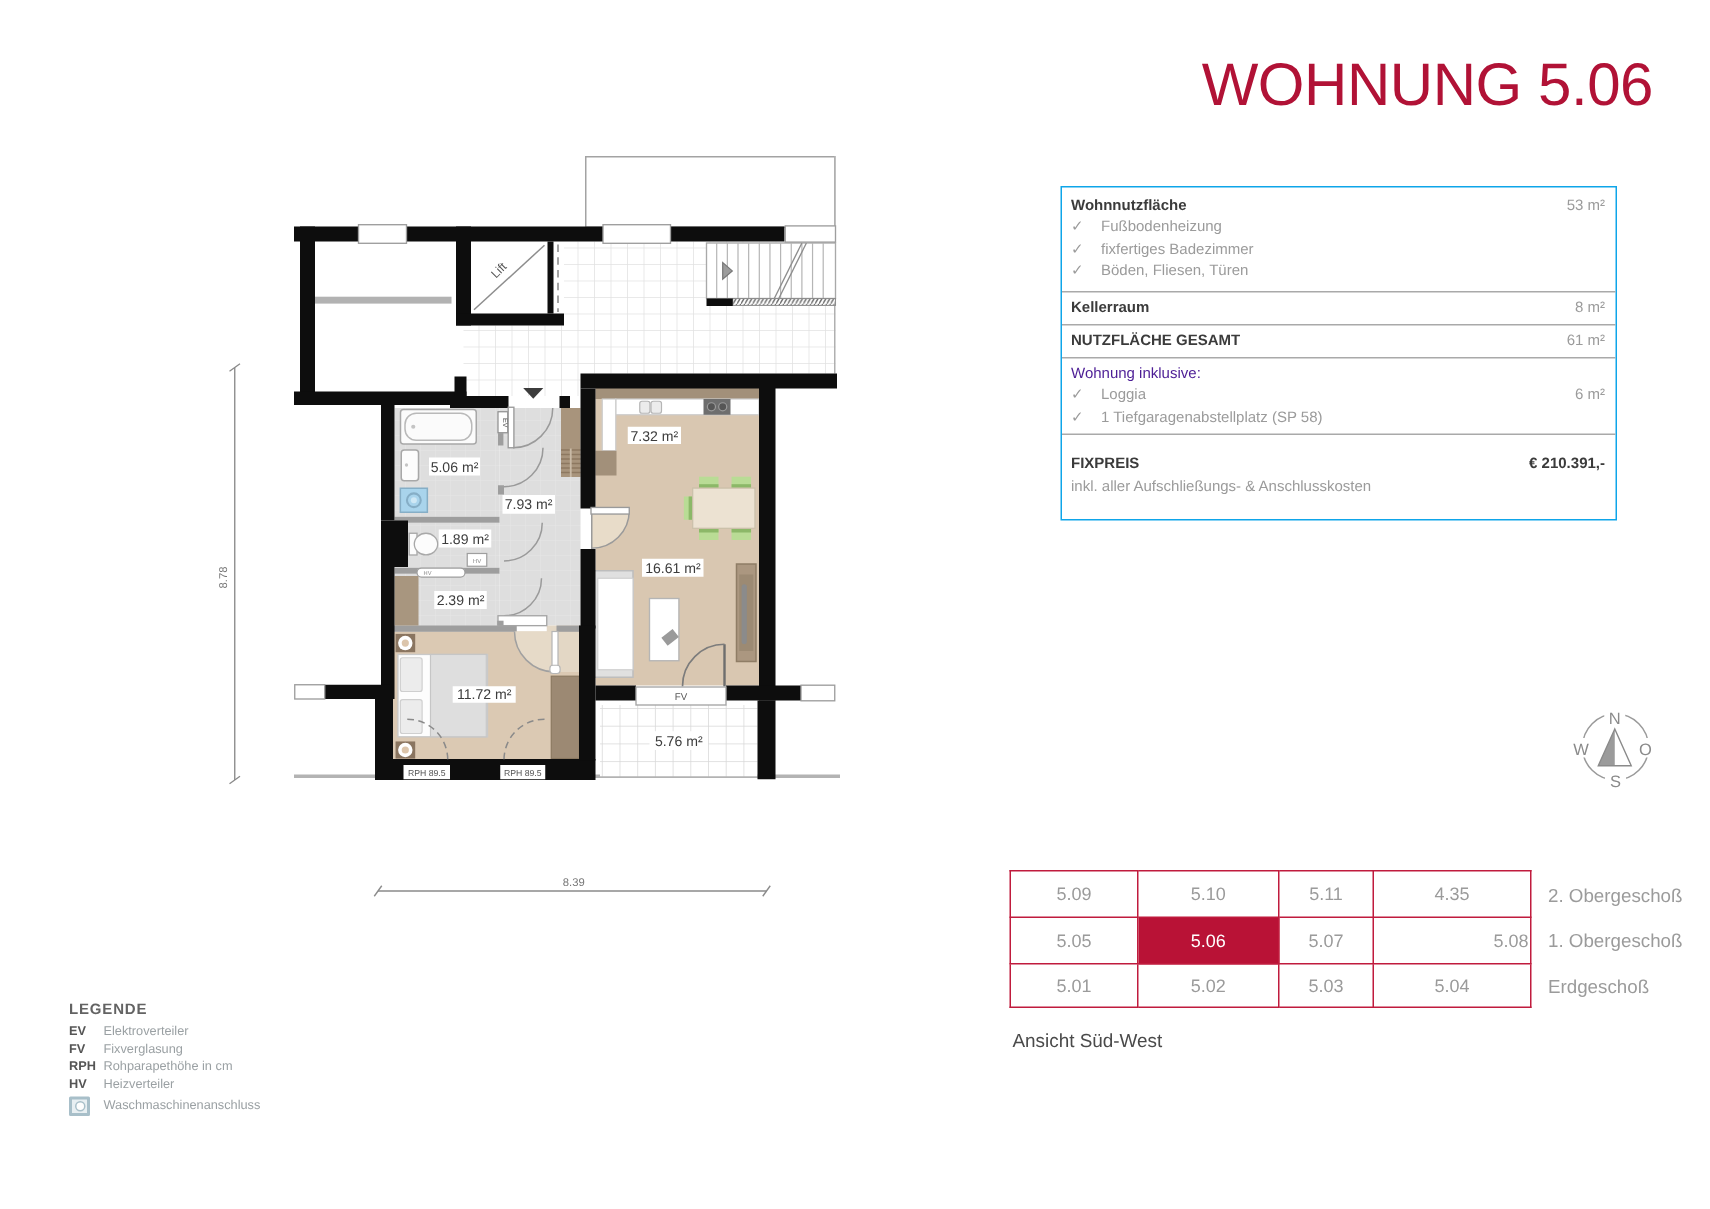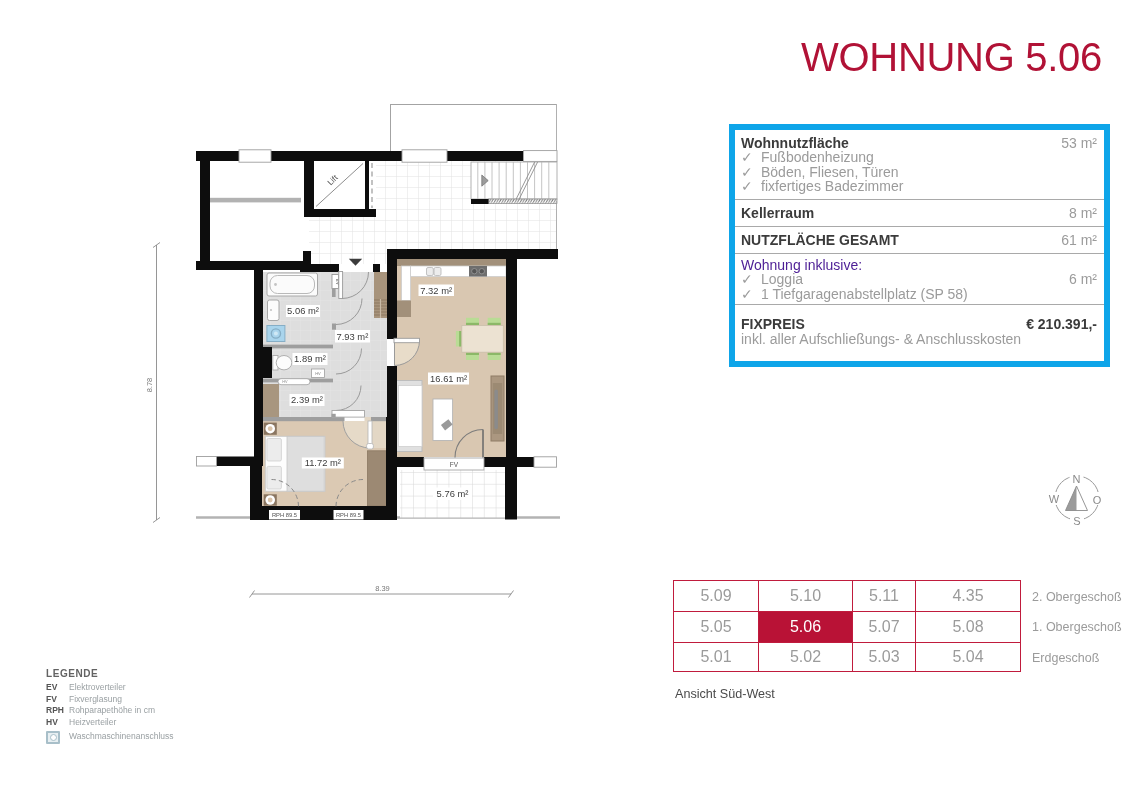--- a/index.html
+++ b/index.html
@@ -6,27 +6,27 @@
   #page{position:relative;width:1140px;height:806px;background:#fff;overflow:hidden;
         font-family:"Liberation Sans",sans-serif;}
   .abs{position:absolute;}
 </style>
 </head>
 <body>
 <div id="page">
 
 <div class="abs" style="left:700px;top:35px;width:402px;text-align:right;font-size:40px;color:#b11236;letter-spacing:-0.3px;white-space:nowrap;">WOHNUNG 5.06</div>
 
-<div class="abs" style="left:729px;top:124px;width:369px;border:6px solid #0ea5e9;font-size:14px;color:#9b9b9b;">
+<div class="abs" style="left:707px;top:124px;width:369px;border:1px solid #0ea5e9;font-size:10px;color:#9b9b9b;">
 
   <div style="padding:6px 7px 6px 6px;border-bottom:1px solid #a9a9a9;line-height:14.3px;">
     <div><span style="color:#3b3b3b;font-weight:bold;">Wohnnutzfläche</span><span style="float:right;">53 m²</span></div>
     <div><span style="display:inline-block;width:20px;">✓</span>Fußbodenheizung</div>
+    <div><span style="display:inline-block;width:20px;">✓</span>fixfertiges Badezimmer</div>
     <div><span style="display:inline-block;width:20px;">✓</span>Böden, Fliesen, Türen</div>
-    <div><span style="display:inline-block;width:20px;">✓</span>fixfertiges Badezimmer</div>
   </div>
 
   <div style="padding:5px 7px 5px 6px;border-bottom:1px solid #a9a9a9;">
     <span style="color:#3b3b3b;font-weight:bold;">Kellerraum</span><span style="float:right;">8 m²</span>
   </div>
 
   <div style="padding:5px 7px 5px 6px;border-bottom:1px solid #a9a9a9;">
     <span style="color:#3b3b3b;font-weight:bold;">NUTZFLÄCHE GESAMT</span><span style="float:right;">61 m²</span>
   </div>
 
@@ -36,33 +36,33 @@
     <div><span style="display:inline-block;width:20px;">✓</span>1 Tiefgaragenabstellplatz (SP 58)</div>
   </div>
 
   <div style="padding:12px 7px 13px 6px;line-height:15.5px;">
     <div><span style="color:#3b3b3b;font-weight:bold;">FIXPREIS</span><span style="float:right;color:#3b3b3b;font-weight:bold;">€ 210.391,-</span></div>
     <div>inkl. aller Aufschließungs- &amp; Anschlusskosten</div>
   </div>
 </div>
 
 <div class="abs" style="left:673px;top:580px;">
-  <table style="border-collapse:collapse;font-size:16px;color:#9b9b9b;">
+  <table style="border-collapse:collapse;font-size:12px;color:#9b9b9b;">
     <tbody>
           <tr style="height:31px;">
       <td style="border:1.5px solid #c01b3d;width:82px;text-align:center;">5.09</td>
       <td style="border:1.5px solid #c01b3d;width:91px;text-align:center;">5.10</td>
       <td style="border:1.5px solid #c01b3d;width:60px;text-align:center;">5.11</td>
       <td style="border:1.5px solid #c01b3d;width:102px;text-align:center;">4.35</td>
     </tr>
     <tr style="height:31px;">
       <td style="border:1.5px solid #c01b3d;text-align:center;">5.05</td>
       <td style="border:1.5px solid #c01b3d;text-align:center;background:#b91236;color:#fff;">5.06</td>
       <td style="border:1.5px solid #c01b3d;text-align:center;">5.07</td>
-      <td style="border:1.5px solid #c01b3d;text-align:center;">5.08</td>
+      <td style="border:1.5px solid #c01b3d;text-align:right;">5.08</td>
     </tr>
     <tr style="height:29px;">
       <td style="border:1.5px solid #c01b3d;text-align:center;">5.01</td>
       <td style="border:1.5px solid #c01b3d;text-align:center;">5.02</td>
       <td style="border:1.5px solid #c01b3d;text-align:center;">5.03</td>
       <td style="border:1.5px solid #c01b3d;text-align:center;">5.04</td>
     </tr>
   </tbody>
       </table>
 </div>

